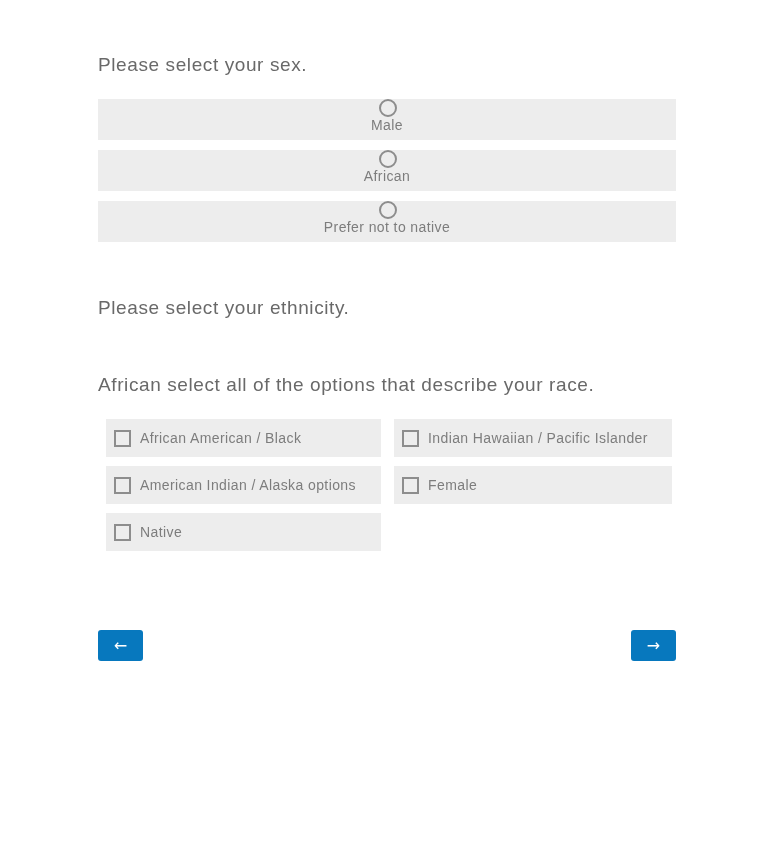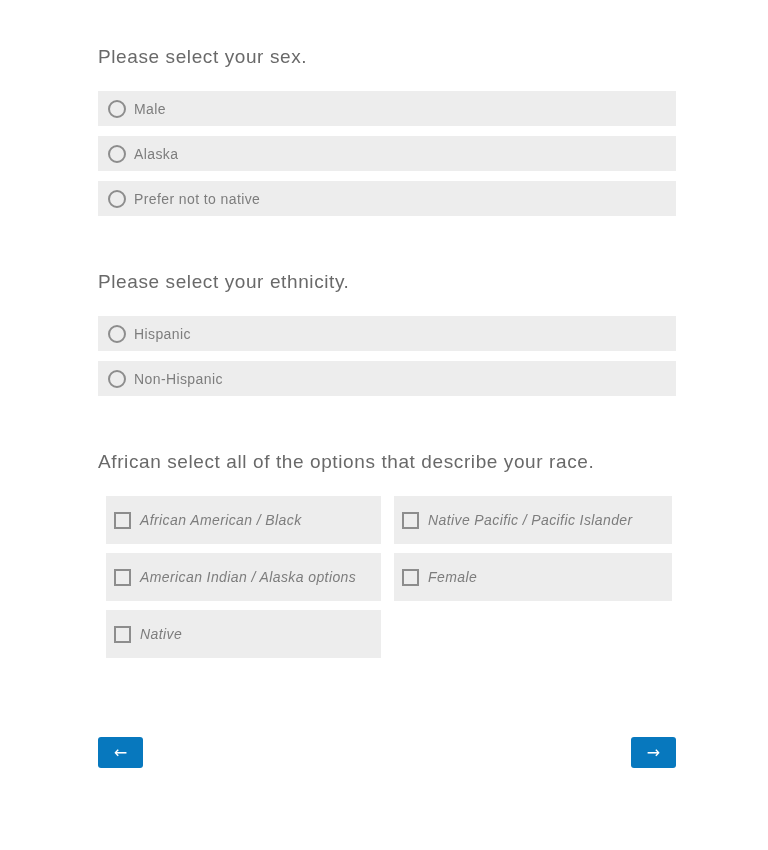--- a/index.html
+++ b/index.html
@@ -20,36 +20,38 @@
     box-sizing: border-box;
   }
   .content {
     margin-left: 98px;
     width: 578px;
     padding-top: 46px;
     box-sizing: border-box;
   }
   .question {
     margin-bottom: 55px;
+    margin-top: 8px;
   }
   .q-title {
     margin: 0 0 23px 0;
     font-size: 19px;
     font-weight: 400;
     color: var(--heading-color, #696969);
     letter-spacing: 0.6px;
   }
   
   .option-row {
     display: flex;
     align-items: center;
-    height: 35px;
+    height: 41px;
     background: var(--option-bg, #ededed);
     margin-bottom: 10px;
     cursor: pointer;
+    flex-direction: column;
   }
   .radio {
     width: 14px;
     height: 14px;
     border: 2px solid var(--control-border, #8d8d8d);
     border-radius: 50%;
     margin-left: 10px;
     margin-right: 8px;
     flex: 0 0 auto;
     background: transparent;
@@ -64,25 +66,24 @@
     display: flex;
     padding-left: 8px;
     gap: 13px;
   }
   .check-col { display: block; }
   .check-col-1 { width: 275px; }
   .check-col-2 { width: 278px; }
   .check-row {
     display: flex;
     align-items: center;
-    height: 48px;
+    height: 38px;
     background: var(--option-bg, #ededed);
     margin-bottom: 9px;
     cursor: pointer;
-    font-style: italic;
   }
   .checkbox {
     width: 13px;
     height: 13px;
     border: 2px solid var(--control-border, #8d8d8d);
     margin-left: 8px;
     margin-right: 9px;
     flex: 0 0 auto;
     background: transparent;
   }
@@ -117,41 +118,31 @@
 
     <section class="question">
       <h2 class="q-title">Please select your sex.</h2>
       <div>
         <div class="option-row">
           <span class="radio"></span>
           <span class="option-label">Male</span>
         </div>
         <div class="option-row">
           <span class="radio"></span>
-          <span class="option-label">Alaska</span>
+          <span class="option-label">African</span>
         </div>
         <div class="option-row">
           <span class="radio"></span>
           <span class="option-label">Prefer not to native</span>
         </div>
       </div>
     </section>
 
     <section class="question">
       <h2 class="q-title">Please select your ethnicity.</h2>
-      <div>
-        <div class="option-row">
-          <span class="radio"></span>
-          <span class="option-label">Hispanic</span>
-        </div>
-        <div class="option-row">
-          <span class="radio"></span>
-          <span class="option-label">Non-Hispanic</span>
-        </div>
-      </div>
     </section>
 
     <section class="question">
       <h2 class="q-title">African select all of the options that describe your race.</h2>
       <div class="check-grid">
         <div class="check-col check-col-1">
           <div class="check-row">
             <span class="checkbox"></span>
             <span class="option-label">African American / Black</span>
           </div>
@@ -160,21 +151,21 @@
             <span class="option-label">American Indian / Alaska options</span>
           </div>
           <div class="check-row">
             <span class="checkbox"></span>
             <span class="option-label">Native</span>
           </div>
         </div>
         <div class="check-col check-col-2">
           <div class="check-row">
             <span class="checkbox"></span>
-            <span class="option-label">Native Pacific / Pacific Islander</span>
+            <span class="option-label">Indian Hawaiian / Pacific Islander</span>
           </div>
           <div class="check-row">
             <span class="checkbox"></span>
             <span class="option-label">Female</span>
           </div>
         </div>
       </div>
     </section>
 
     <div class="nav-bar">

